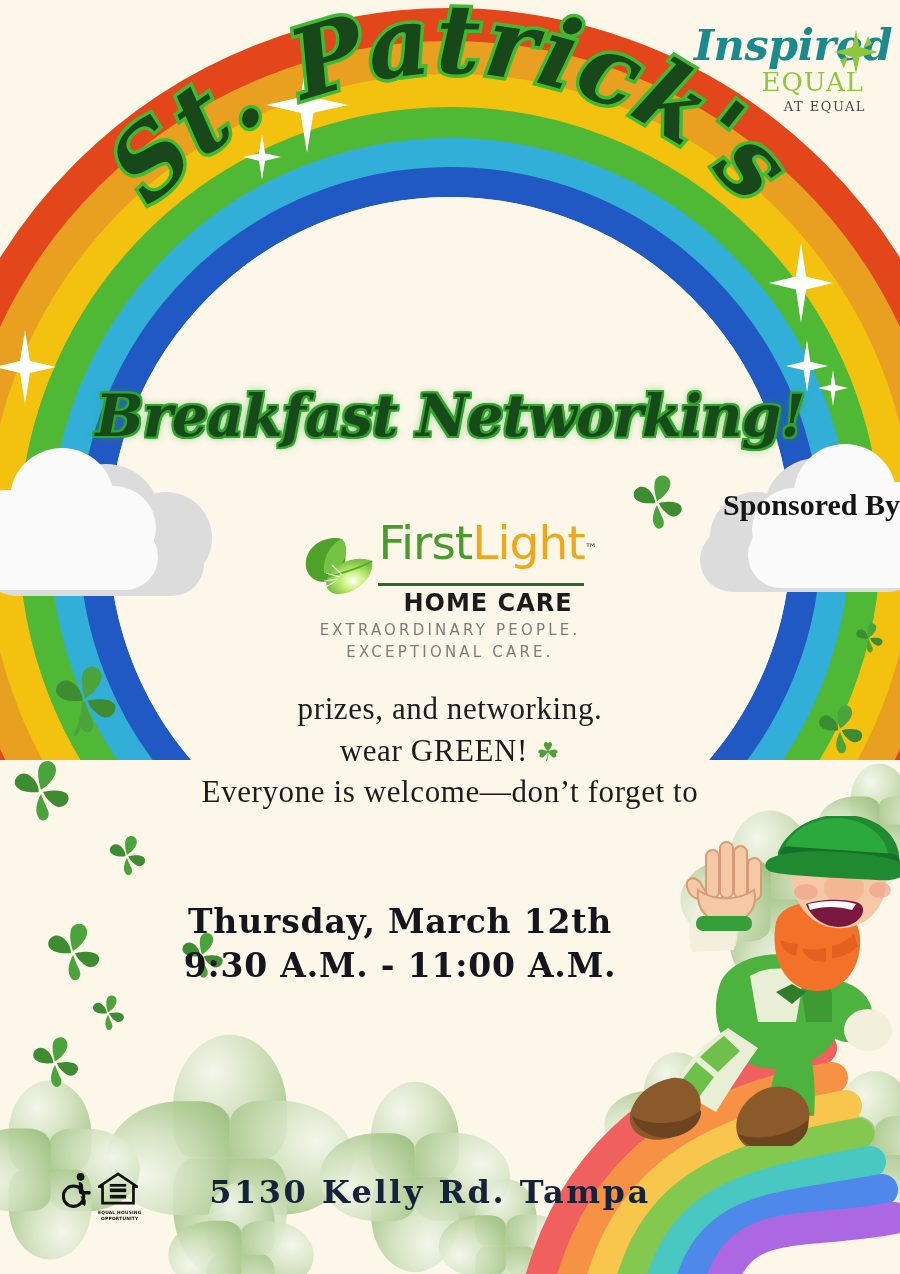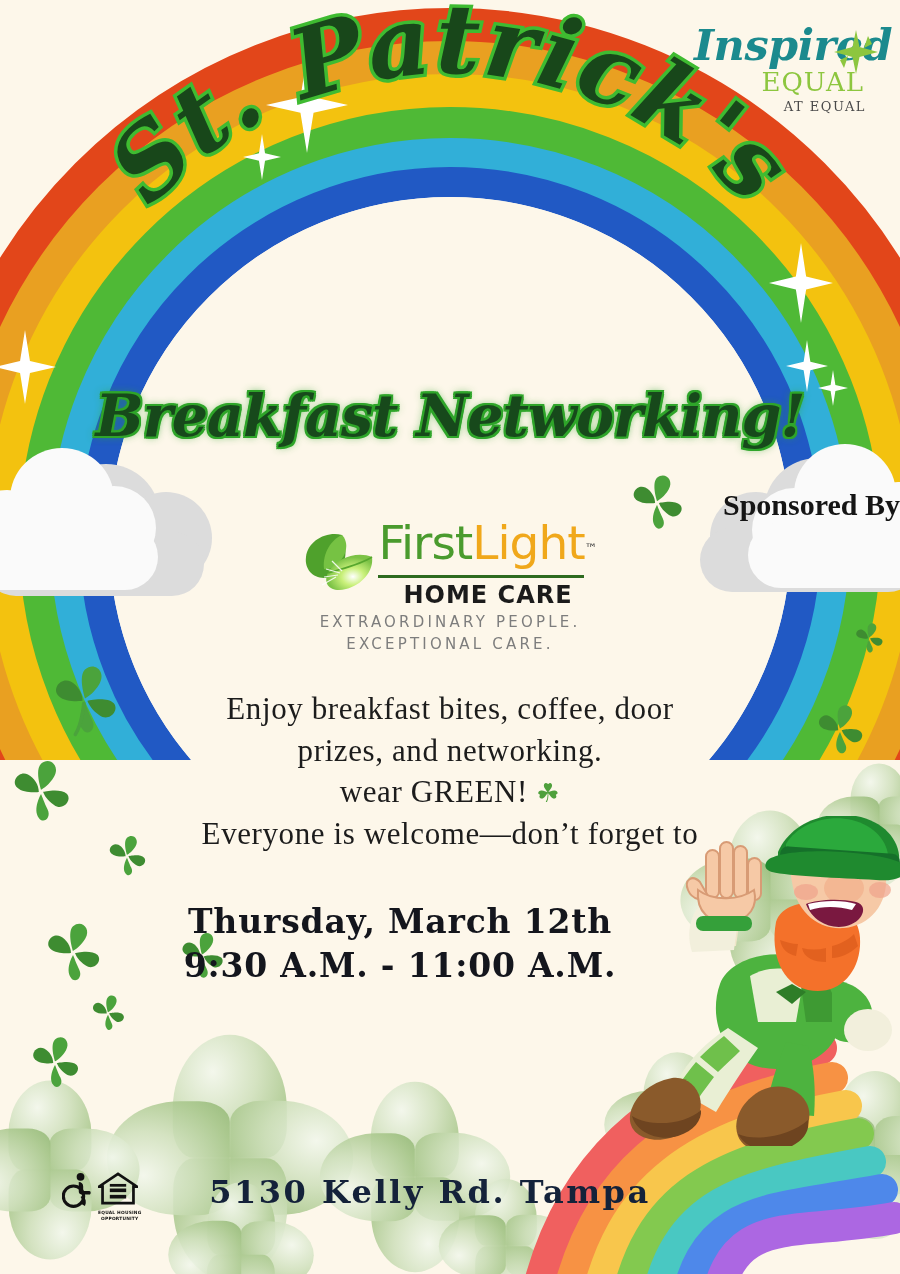--- a/index.html
+++ b/index.html
@@ -98,21 +98,21 @@
   .sponsored-by{
     position:absolute;left:0;top:472px;width:900px;text-align:right;
     font-family:Liberation Serif, serif;
     font-size:30px;font-weight:700;color:#151515;margin-top:16px;
   }
 
   
   .fl-logo{position:absolute;left:0;top:515px;width:900px;text-align:center;}
   .fl-row{display:inline-flex;align-items:center;justify-content:center;gap:2px;position:relative;}
   .fl-leaves{position:relative;width:74px;height:66px;flex:0 0 auto;}
-  .fl-word{position:relative;display:inline-block;padding-bottom:8px;}
+  .fl-word{position:relative;display:inline-block;padding-bottom:16px;}
   .fl-first{
     font-family:"DejaVu Sans", sans-serif;font-size:47px;font-weight:400;
     color:#4A9B2E;letter-spacing:-1px;
   }
   .fl-light{
     font-family:"DejaVu Sans", sans-serif;font-size:47px;font-weight:400;
     color:#F0A81B;letter-spacing:-1px;
   }
   .fl-tm{font-family:"DejaVu Sans", sans-serif;font-size:13px;color:#3c3c3c;vertical-align:super;}
   .fl-rule{position:absolute;left:0;right:14px;bottom:0;height:3px;background:#2E6B1F;}
@@ -519,21 +519,20 @@
         <div class="fl-homecare">HOME CARE</div>
       </div>
     </div>
     <div class="fl-tag">
       <div>EXTRAORDINARY PEOPLE.</div>
       <div>EXCEPTIONAL CARE.</div>
     </div>
   </div>
 
   <div class="body-copy">
-    <div>Enjoy breakfast bites, coffee, door</div>
     <div>prizes, and networking.</div>
     <div>
       <span>wear GREEN!</span>
       <span class="clover-emoji">☘</span>
     </div>
     <div>Everyone is welcome—don’t forget to</div>
   </div>
 
   <div class="datetime">
     <div>Thursday, March 12th</div>

